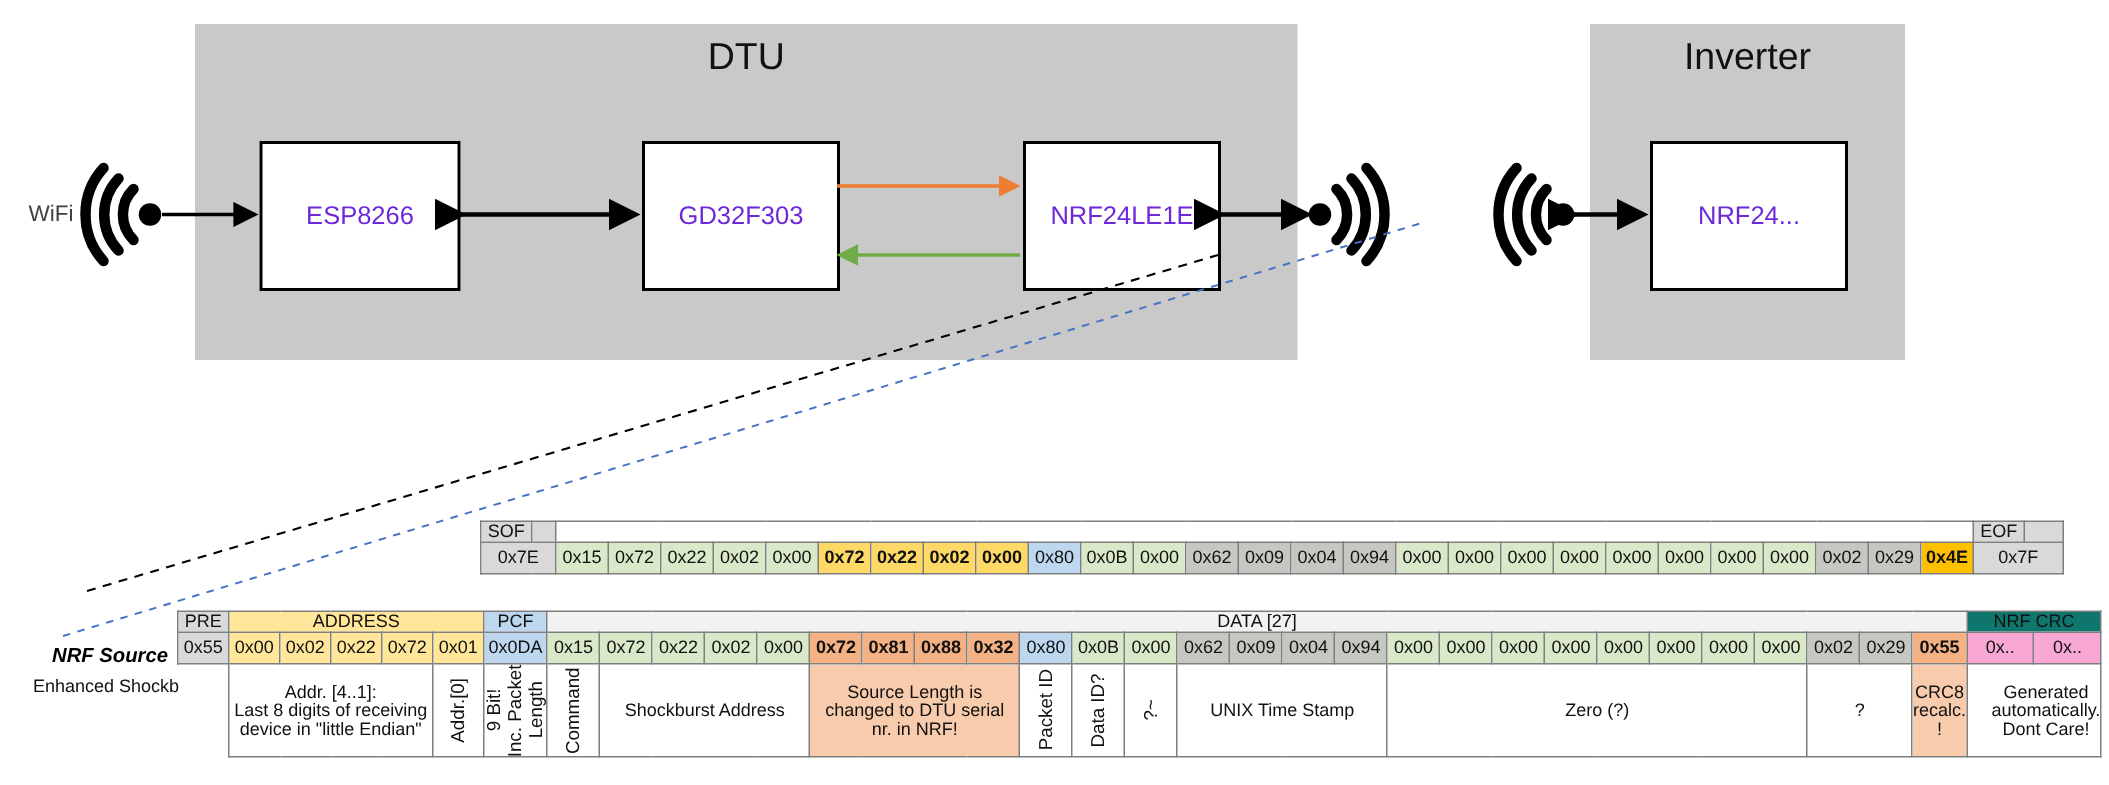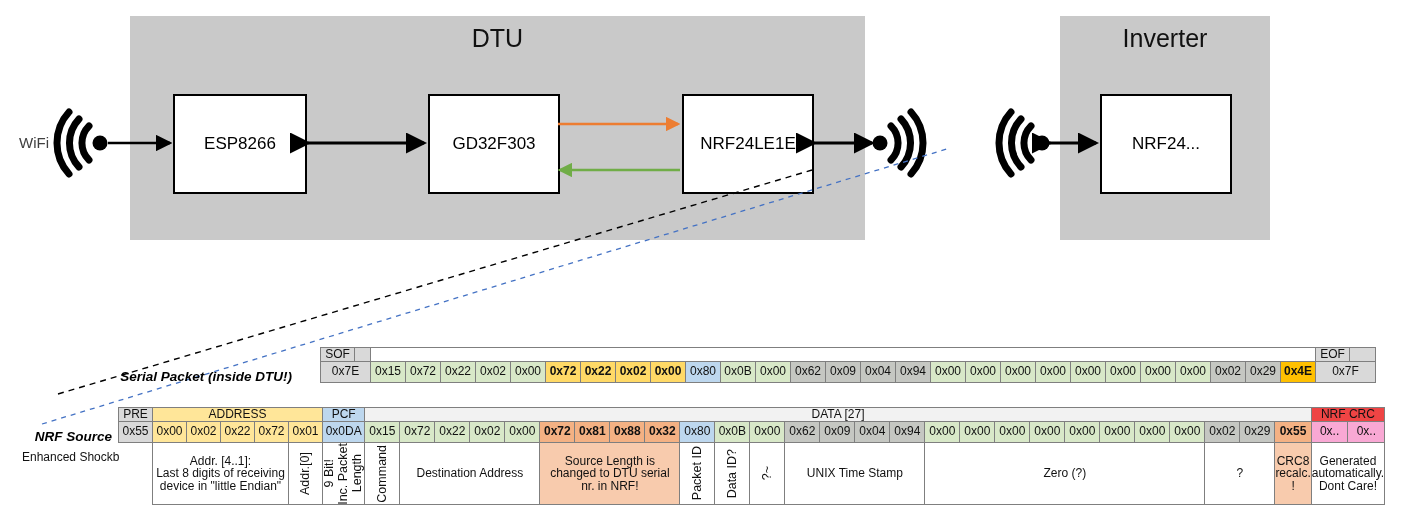--- a/index.html
+++ b/index.html
@@ -17,21 +17,21 @@
     position:absolute;background:#c9c9c9;
   }
   .enclosure .enc-title{
     position:absolute;left:0;right:0;top:10px;
     text-align:center;font-size:25px;color:#111;
     line-height:1;
   }
   .chip{
     position:absolute;background:#ffffff;border:2.5px solid #000;
     display:flex;align-items:center;justify-content:center;
-    font-size:17px;color:#000000;
+    font-size:17px;color:#6d28d9;
   }
   .wifi-label{
     position:absolute;font-size:15px;color:#404040;
   }
   
   .arrowsvg{position:absolute;left:0;top:0;width:1406px;height:523px;pointer-events:none;}
 
   
   .rowlabel{
     position:absolute;font-size:13.5px;font-weight:bold;font-style:italic;color:#000;
@@ -53,21 +53,21 @@
     white-space:nowrap;
     overflow:hidden;
   }
   td.hdr{background:#d9d9d9;font-size:12.5px;text-align:left;padding-left:3px;}
   td.hdr-blank{background:#ffffff;border:none;}
   td.hdr-gray-blank{background:#d9d9d9;}
   td.hdr-data{background:#f2f2f2;font-size:12.5px;text-align:center;}
   td.hdr-addr{background:#ffe699;font-size:13px;}
   td.hdr-pre{background:#d9d9d9;font-size:12.5px;text-align:left;padding-left:3px;}
   td.hdr-pcf{background:#bdd7ee;font-size:12.5px;text-align:left;padding-left:3px;}
-  td.hdr-crc{background:#ef4444;font-size:12.5px;text-align:center;}
+  td.hdr-crc{background:#0f766e;font-size:12.5px;text-align:center;}
 
   td.v-gray{background:#d9d9d9;}
   td.v-green{background:#d8e8c8;}
   td.v-greengray{background:#c5c7c2;}
   td.v-yellow{background:#ffc000;font-weight:bold;}
   td.v-amber{background:#ffd966;}
   td.v-blue{background:#bdd7ee;}
   td.v-blue2{background:#f9a8d4;}
   td.v-orange{background:#f4b183;font-weight:bold;}
   td.v-addr{background:#ffe699;}
@@ -159,21 +159,20 @@
       <path d="M1031,126 A24,24 0 0 0 1031,160" stroke-width="7" stroke-linecap="round"></path>
       <path d="M1021,119 A35,35 0 0 0 1021,167" stroke-width="7" stroke-linecap="round"></path>
       <path d="M1011,112 A46,46 0 0 0 1011,174" stroke-width="7" stroke-linecap="round"></path>
     </g>
     <line x1="1050" y1="143" x2="1096" y2="143" stroke="#000" stroke-width="3" marker-end="url(#ah-k)" marker-start="url(#ah-k2)"></line>
 
     <line x1="58" y1="394" x2="812" y2="170" stroke="#000" stroke-width="1.4" stroke-dasharray="6,5"></line>
     <line x1="42" y1="424" x2="950" y2="148" stroke="#4472C4" stroke-width="1.3" stroke-dasharray="5,5"></line>
   </svg>
 
-  <div class="rowlabel" style="left:22px;top:369px;width:270px;">Serial Packet (inside DTU!)</div>
 
   <table class="pk" style="left:320px;top:347px;">
     <colgroup id="serial-cols">
         <col style="width: 34px;">
         <col style="width: 16px;">
         <col style="width: 34px;">
         <col style="width: 34px;">
         <col style="width: 34px;">
         <col style="width: 34px;">
         <col style="width: 34px;">
@@ -354,21 +353,21 @@
           <span class="vert">9 Bit!</span>
           <span class="vert">Inc. Packet</span>
           <span class="vert">Length</span>
         </div>
       </td>
       <td class="desc" id="desc-cmd" colspan="1" style="height: 60px;">
         <div class="vertwrap">
               <span class="vert">Command</span>
             </div>
       </td>
-      <td class="desc" id="desc-dest" colspan="4" style="height: 60px;">Destination Address</td>
+      <td class="desc" id="desc-dest" colspan="4" style="height: 60px;">Shockburst Address</td>
       <td class="desc desc-orange" id="desc-src" colspan="4" style="height: 60px;">
         <span>Source Length is</span><br>
         <span>changed to DTU serial</span><br>
         <span>nr. in NRF!</span>
       </td>
       <td class="desc" id="desc-pid" colspan="1" style="height: 60px;">
         <div class="vertwrap">
               <span class="vert">Packet ID</span>
             </div>
       </td>
@@ -383,21 +382,21 @@
             </div>
       </td>
       <td class="desc" id="desc-unix" colspan="4" style="height: 60px;">UNIX Time Stamp</td>
       <td class="desc" id="desc-zero" colspan="8" style="height: 60px; text-align: center;">Zero (?)</td>
       <td class="desc" id="desc-q" colspan="2" style="height: 60px;">?</td>
       <td class="desc desc-orange-c" id="desc-crc8" colspan="1" style="height: 60px;">
         <span>CRC8</span><br>
         <span>recalc.</span><br>
         <span>!</span>
       </td>
-      <td class="desc" colspan="2" id="desc-nrfcrc" style="height: 60px;">
+      <td class="desc" colspan="2" id="desc-nrfcrc" style="height: 60px; padding-left: 16px;">
         <span>Generated</span><br>
         <span>automatically.</span><br>
         <span>Dont Care!</span>
       </td>
     </tr>
   </tbody>
     </table>
 
 </div>
 

